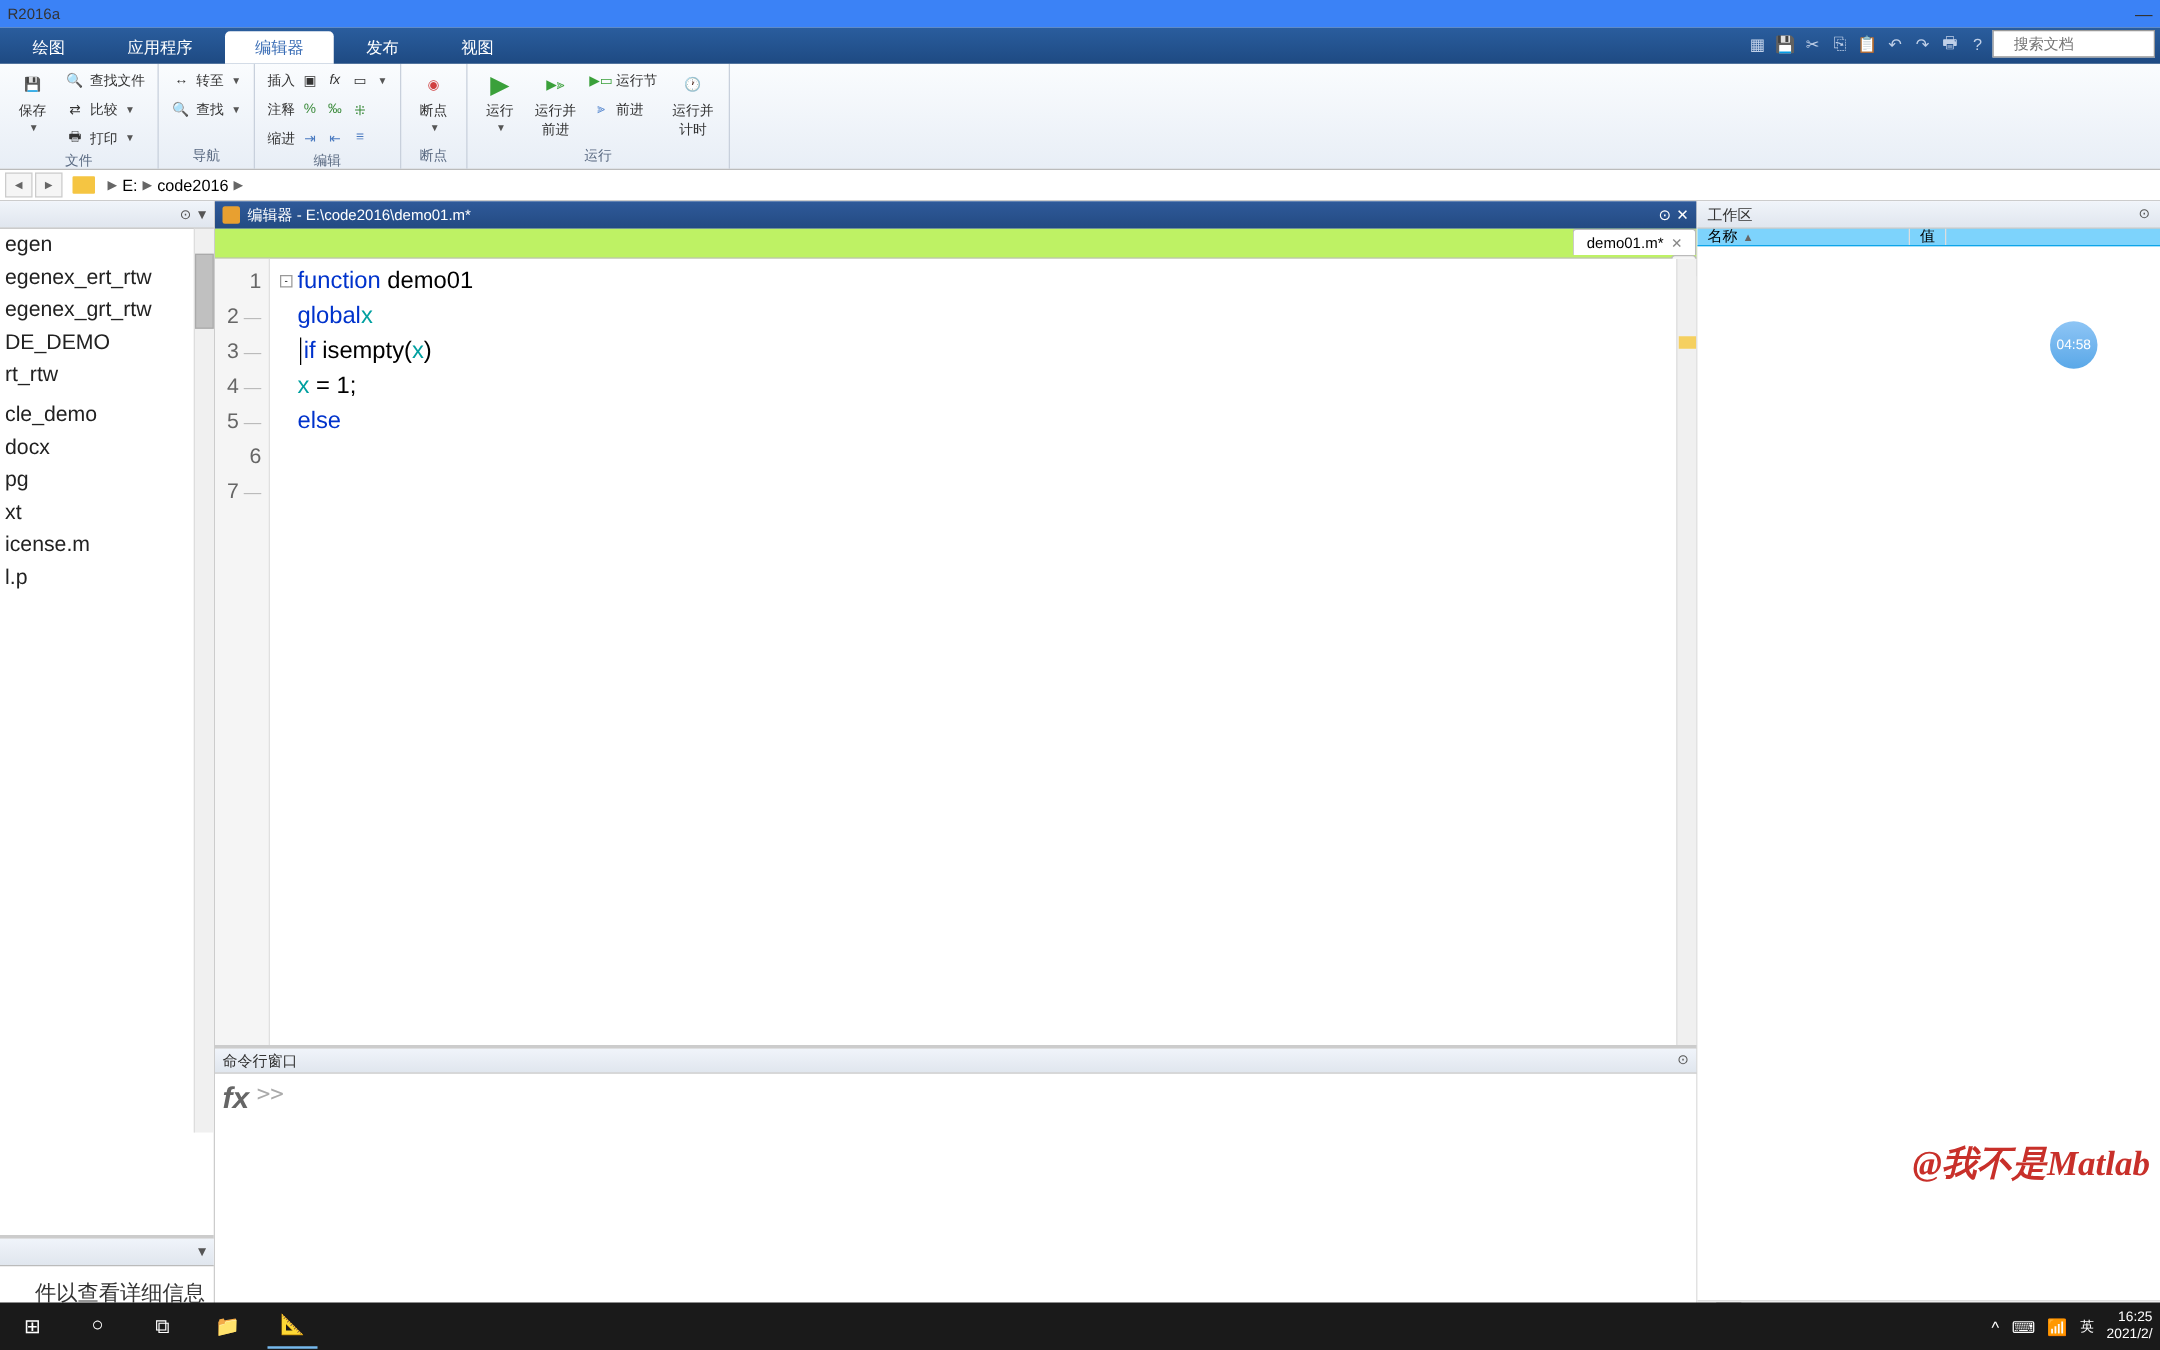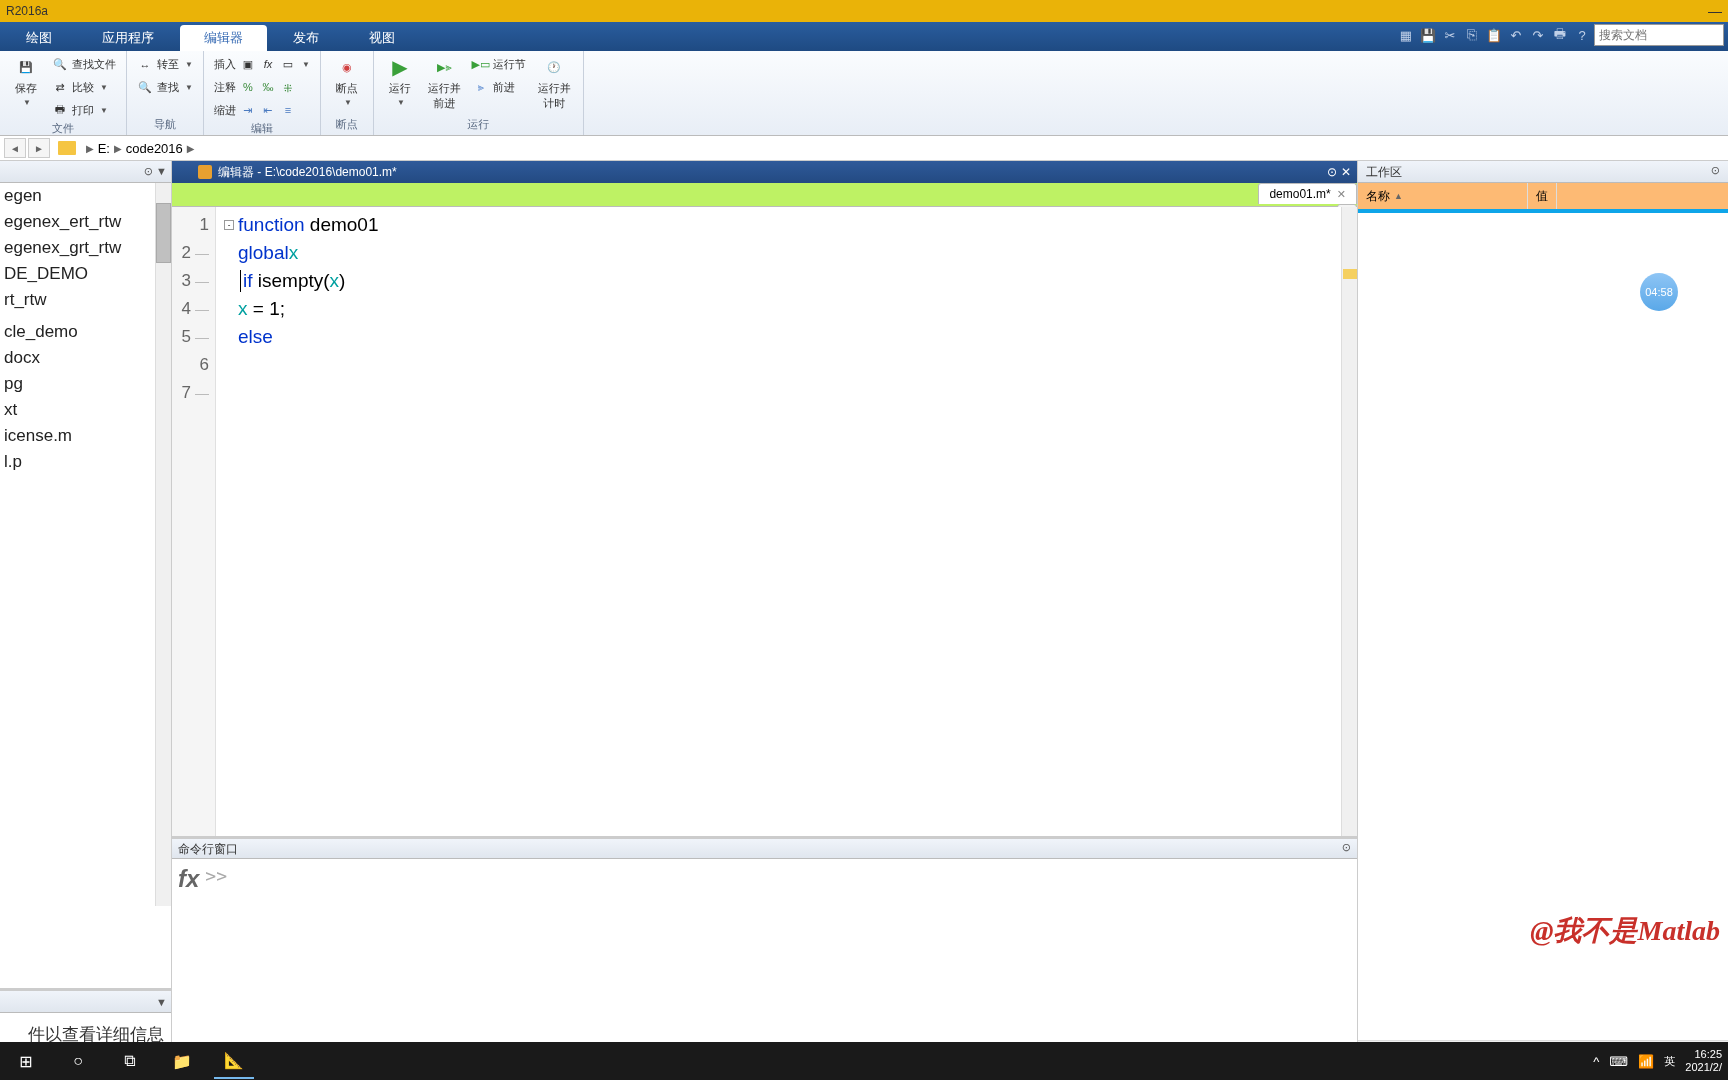--- a/index.html
+++ b/index.html
@@ -1,26 +1,26 @@
 <!DOCTYPE html>
 <html><head>
 <meta charset="utf-8">
 <style>
 * { margin: 0; padding: 0; box-sizing: border-box; font-family: "Microsoft YaHei", Arial, sans-serif; }
 body { background: #f0f0f0; width: 1728px; height: 1080px; overflow: hidden; position: relative; }
 
-.titlebar { height: 22px; background: #eab308; display: flex; align-items: center; padding: 0 6px; font-size: 12px; color: #333; justify-content: space-between; }
+.titlebar { height: 22px; background: #3b82f6; display: flex; align-items: center; padding: 0 6px; font-size: 12px; color: #333; justify-content: space-between; }
 .titlebar-right { display: flex; gap: 18px; font-size: 14px; }
 
 .tabbar { height: 29px; background: linear-gradient(#2a5d9e, #1e4a82); display: flex; align-items: flex-end; position: relative; }
 .tab { padding: 4px 24px; color: #fff; font-size: 13px; cursor: pointer; border-radius: 4px 4px 0 0; margin-left: 2px; }
 .tab.active { background: #fff; color: #3a6db5; margin-top: 16px; }
 .tabbar-right { position: absolute; right: 4px; top: 2px; display: flex; align-items: center; gap: 2px; }
 .tabbar-icon { width: 20px; height: 20px; display: flex; align-items: center; justify-content: center; color: #c0d0e8; font-size: 13px; }
-.search-docs { width: 130px; height: 22px; background: #fff; border: 1px solid #999; font-size: 12px; padding: 0 4px; color: #be185d; }
+.search-docs { width: 130px; height: 22px; background: #fff; border: 1px solid #999; font-size: 12px; padding: 0 16px; color: #be185d; }
 
 .ribbon { height: 85px; background: linear-gradient(#fafcfe, #e8eef6); border-bottom: 1px solid #bbb; display: flex; }
 .ribbon-group { border-right: 1px solid #c8d0dc; padding: 2px 6px; display: flex; flex-direction: column; height: 100%; }
 .ribbon-group-label { font-size: 11px; color: #5a6a82; text-align: center; margin-top: auto; padding-bottom: 1px; }
 .ribbon-content { display: flex; gap: 2px; flex: 1; align-items: flex-start; }
 .ribbon-bigbtn { display: flex; flex-direction: column; align-items: center; padding: 2px 6px; font-size: 11px; color: #333; gap: 2px; cursor: pointer; min-width: 40px; }
 .ribbon-bigbtn .icon { width: 24px; height: 24px; display: flex; align-items: center; justify-content: center; }
 .ribbon-col { display: flex; flex-direction: column; gap: 1px; }
 .ribbon-smallbtn { display: flex; align-items: center; gap: 4px; font-size: 11px; padding: 1px 4px; color: #333; cursor: pointer; height: 22px; }
 .ribbon-smallbtn .icon { width: 16px; height: 16px; display: flex; align-items: center; justify-content: center; }
@@ -37,21 +37,21 @@
 .panel-header { height: 22px; background: linear-gradient(#f0f4fa,#e0e6ee); border-bottom: 1px solid #bbb; display: flex; align-items: center; justify-content: flex-end; padding: 0 4px; }
 .panel-controls { font-size: 11px; color: #555; cursor: pointer; }
 .file-list { flex: 1; overflow: hidden; font-size: 17px; color: #222; position: relative; }
 .file-item { padding: 3px 4px; cursor: pointer; white-space: nowrap; overflow: hidden; }
 .detail-hint { padding: 10px 4px; font-size: 17px; color: #333; margin-left: 24px; }
 .left-scrollbar { position: absolute; right: 0; top: 22px; bottom: 150px; width: 16px; background: #f0f0f0; border-left: 1px solid #ddd; }
 .scroll-thumb { background: #c0c0c0; border: 1px solid #aaa; }
 
 .center-panel { flex: 1; background: #fff; display: flex; flex-direction: column; border-right: 1px solid #ccc; }
 .editor-titlebar { height: 22px; background: linear-gradient(#2f5a9a, #234a82); color: #fff; display: flex; align-items: center; padding: 0 6px; font-size: 12px; justify-content: space-between; }
-.editor-titlebar-left { display: flex; align-items: center; gap: 6px; margin-left: 20px; }
+.editor-titlebar-left { display: flex; align-items: center; gap: 6px; }
 .editor-titlebar-right { display: flex; gap: 4px; }
 .editor-title-icon { width: 14px; height: 14px; background: #e8a030; border-radius: 2px; }
 .editor-tab-strip { height: 24px; background: #bef264; border-bottom: 1px solid #bbb; display: flex; align-items: flex-end; padding-left: 6px; flex-direction: column; }
 .editor-tab { background: #fff; border: 1px solid #bbb; border-bottom: none; padding: 3px 10px; font-size: 12px; display: flex; align-items: center; gap: 6px; border-radius: 3px 3px 0 0; }
 .editor-tab-close { color: #888; font-size: 11px; cursor: pointer; }
 .editor-tab-add { width: 20px; height: 18px; border: 1px solid #bbb; background: #f4f4f4; margin-left: 4px; display: flex; align-items: center; justify-content: center; font-size: 13px; cursor: pointer; border-radius: 3px 3px 0 0; }
 
 .editor-body { flex: 1; display: flex; background: #fff; position: relative; overflow: hidden; }
 .gutter { width: 44px; background: #f5f5f5; border-right: 1px solid #e0e0e0; font-family: Consolas, monospace; font-size: 17px; color: #666; text-align: right; padding-top: 4px; }
 .gutter-line { height: 28px; padding-right: 6px; display: flex; align-items: center; justify-content: flex-end; gap: 4px; }
@@ -66,21 +66,21 @@
 .editor-scroll-mark { position: absolute; right: 0; width: 14px; height: 10px; background: #f5d060; top: 62px; }
 
 .cmd-panel { height: 220px; border-top: 3px solid #ccc; display: flex; flex-direction: column; }
 .cmd-header { height: 20px; background: linear-gradient(#f0f4fa,#e0e6ee); border-bottom: 1px solid #bbb; font-size: 12px; padding: 2px 6px; color: #333; display: flex; justify-content: space-between; }
 .cmd-body { flex: 1; background: #fff; display: flex; padding: 6px; font-family: "Times New Roman", serif; font-size: 24px; font-style: italic; color: #666; }
 .fx-icon { font-weight: bold; margin-right: 6px; }
 .prompt { color: #aaa; font-family: Consolas, monospace; font-style: normal; font-size: 18px; }
 
 .right-panel { width: 370px; background: #fff; display: flex; flex-direction: column; }
 .workspace-header { height: 22px; background: linear-gradient(#f0f4fa,#e0e6ee); border-bottom: 1px solid #bbb; font-size: 12px; padding: 3px 8px; color: #333; display: flex; justify-content: space-between; }
-.workspace-cols { height: 30px; background: #fdba74; border-bottom: 4px solid #0ea5e9; display: flex; font-size: 12px; }
+.workspace-cols { height: 14px; background: #7dd3fc; border-bottom: 1px solid #0ea5e9; display: flex; font-size: 12px; }
 .ws-col { padding: 3px 8px; border-right: 1px solid #ddd; display: flex; align-items: center; gap: 4px; }
 .ws-col:first-child { width: 170px; }
 .sort-arrow { font-size: 9px; color: #666; }
 .workspace-body { flex: 1; position: relative; overflow: hidden; }
 .timer-badge { position: absolute; top: 60px; right: 50px; width: 38px; height: 38px; border-radius: 50%; background: linear-gradient(#8ec5f5,#5aa8e8); color: #fff; font-size: 11px; display: flex; align-items: center; justify-content: center; }
 .watermark { position: absolute; bottom: 90px; right: 8px; color: #c8302a; font-family: "SimSun", serif; font-weight: bold; font-size: 28px; font-style: italic; }
 .right-hscroll { height: 16px; background: #f0f0f0; border-top: 1px solid #ddd; display: flex; }
 .right-hscroll .scroll-thumb { flex: 0.05; height: 14px; margin: 1px; }
 
 .statusbar { height: 22px; background: linear-gradient(#f5f5f5,#e5e5e5); border-top: 1px solid #ccc; display: flex; align-items: center; justify-content: flex-end; padding: 0 8px; font-size: 12px; gap: 20px; }

